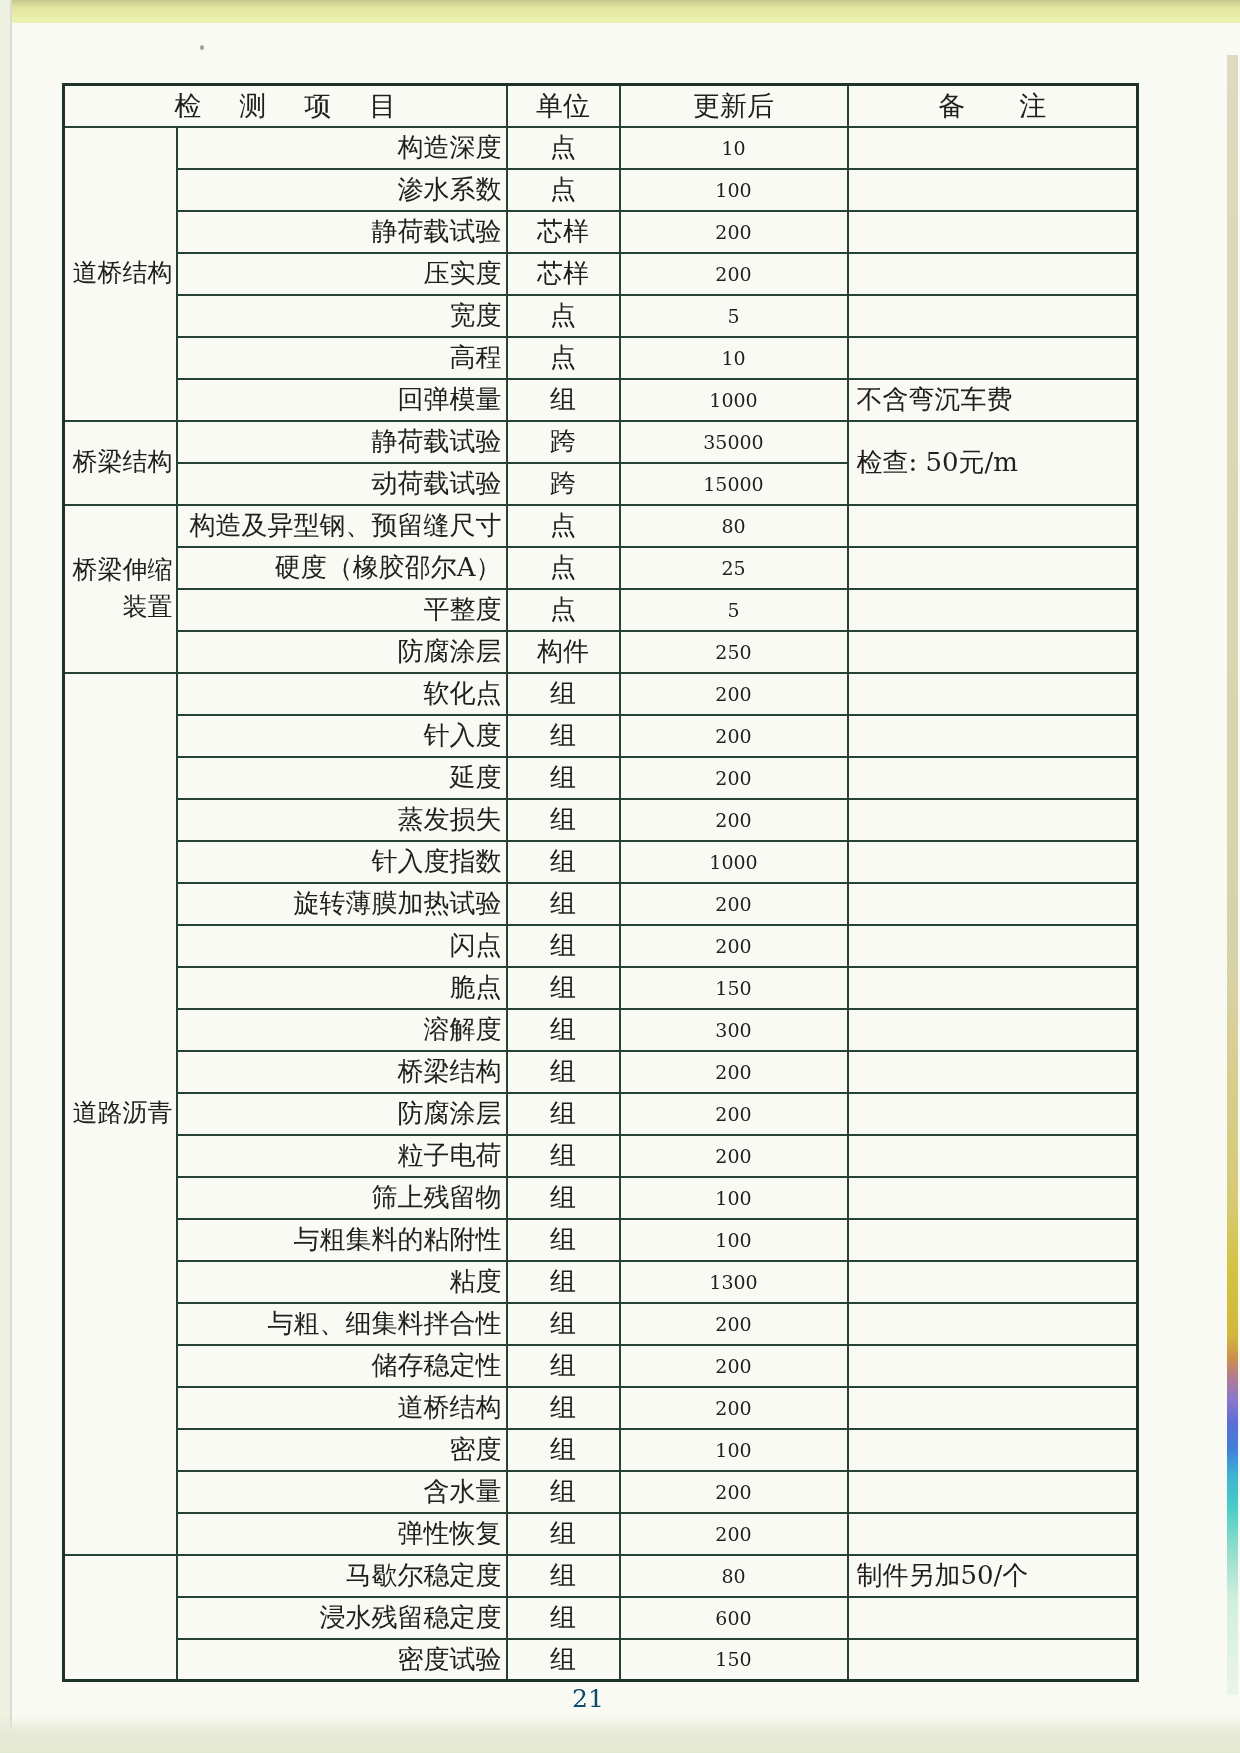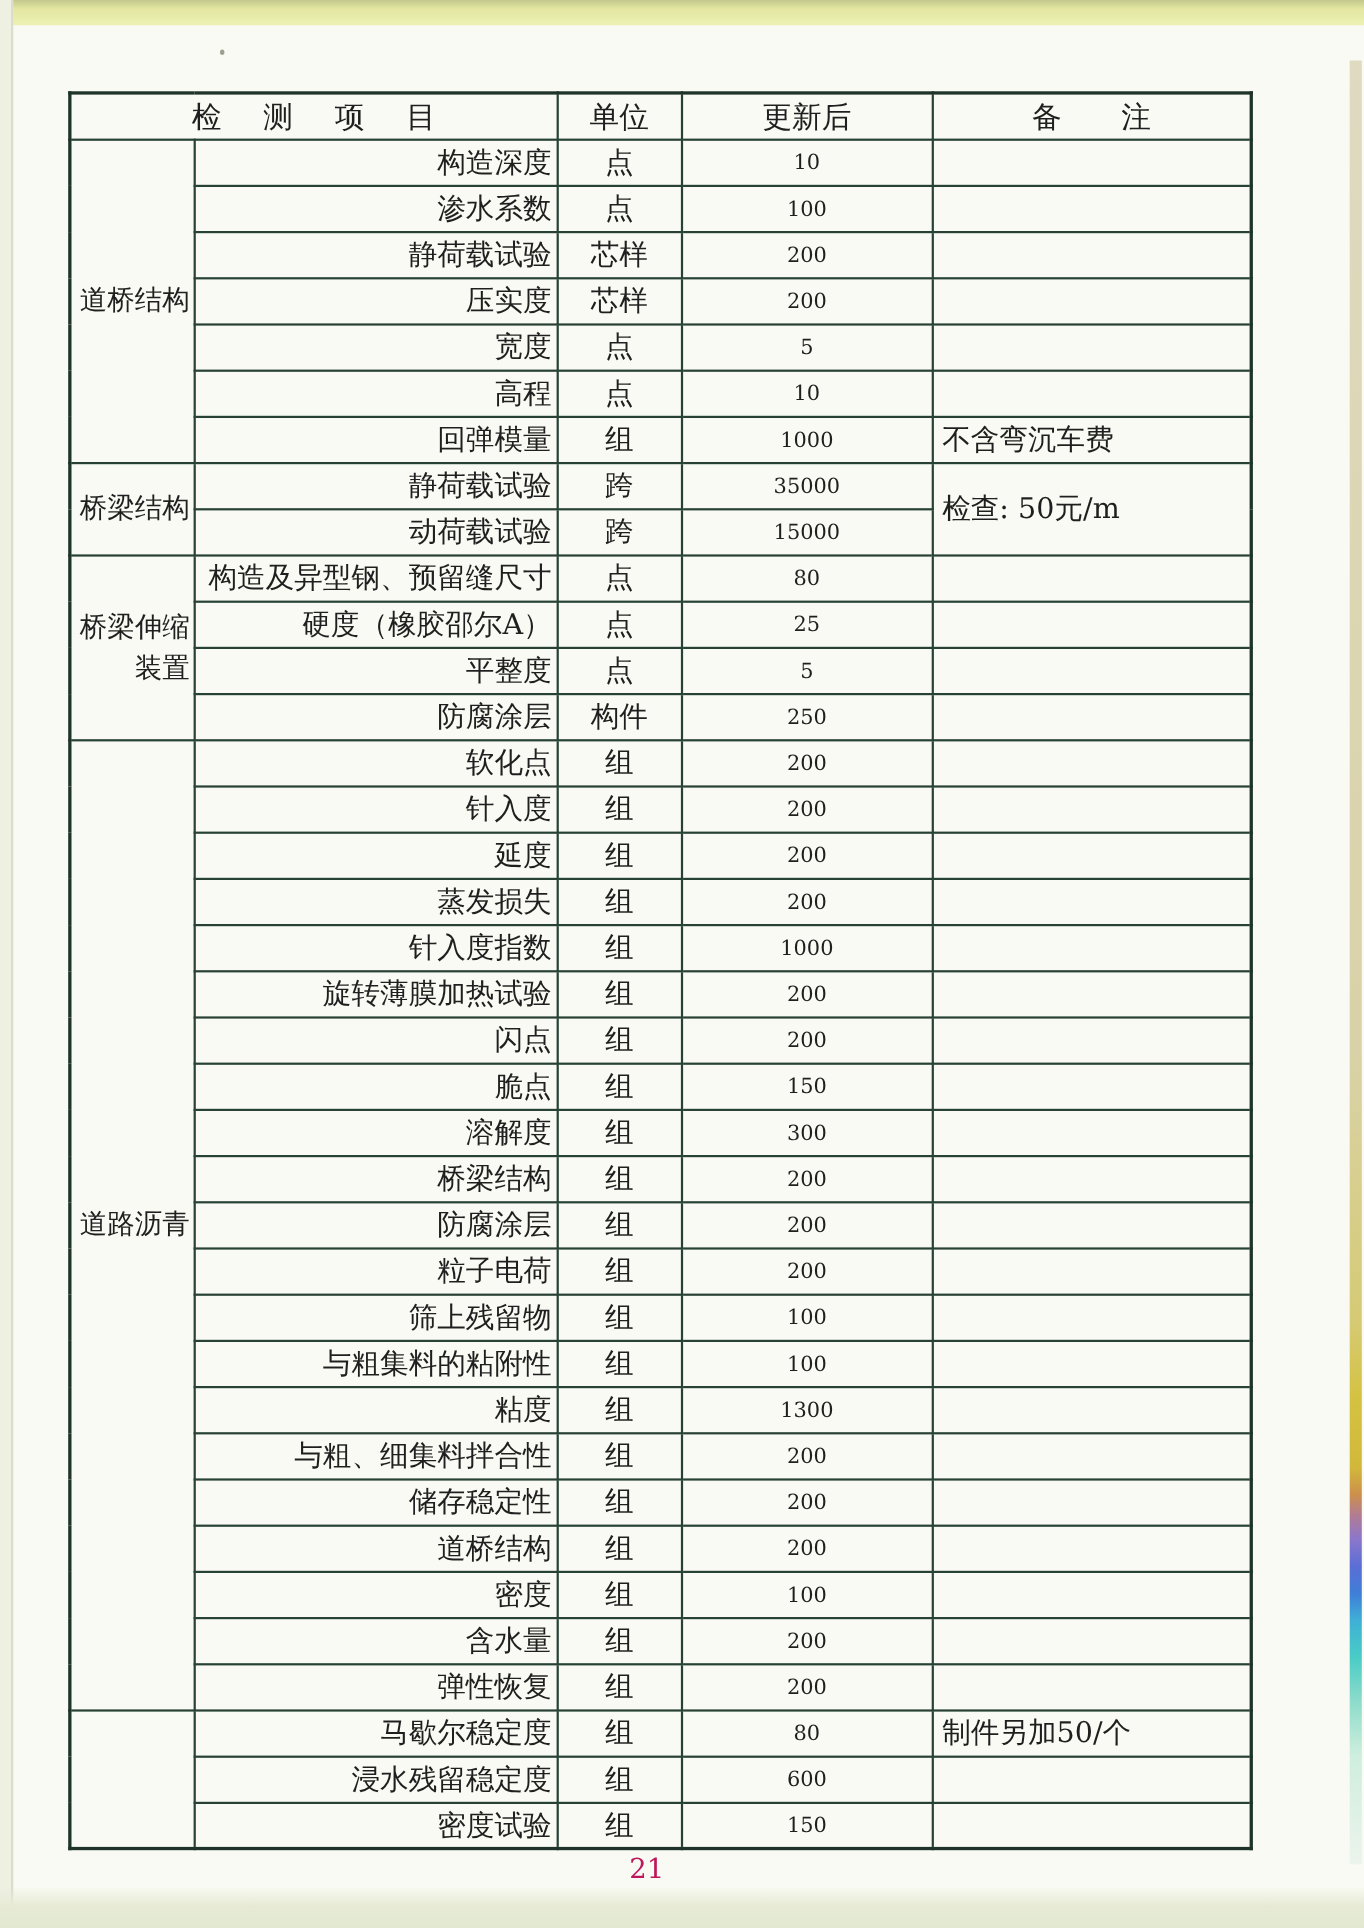--- a/index.html
+++ b/index.html
@@ -48,21 +48,21 @@
   th.hdr { font-size:27px; text-align:center; }
   td.cat { font-size:25px; text-align:right; line-height:1.45; padding:0 3px; }
   td.item { font-size:26px; text-align:right; padding:0 4px; }
   td.unit { font-size:26px; text-align:center; }
   td.val  { font-size:19px; text-align:center; }
   td.remark { font-size:26px; text-align:left; padding-left:8px;margin-left:23px; }
   .ls38 { letter-spacing:38px; margin-right:-38px; display:inline-block; white-space:nowrap; }
   .ls54 { letter-spacing:54px; margin-right:-54px; display:inline-block; white-space:nowrap; }
   .page-number {
     position:absolute; left:518px; top:1684px; width:140px; height:30px;
-    text-align:center; font-size:25px; color:#be185d;
+    text-align:center; font-size:25px; color:#0c4a6e;
   }
 </style>
 </head>
 <body>
 
 <div class="page">
 
   <div class="scan-top"></div>
   <div class="scan-left"></div>
   <div class="scan-right"></div>

